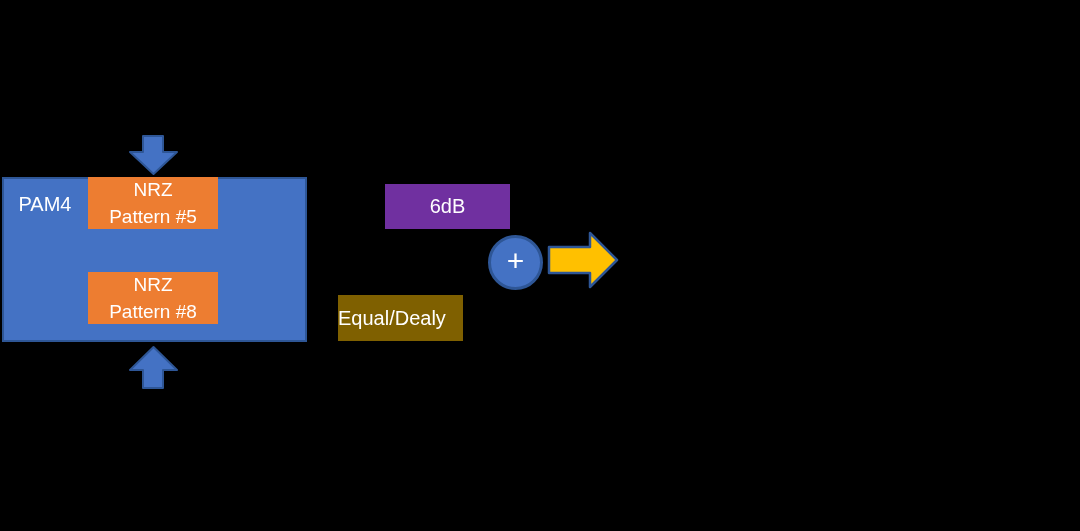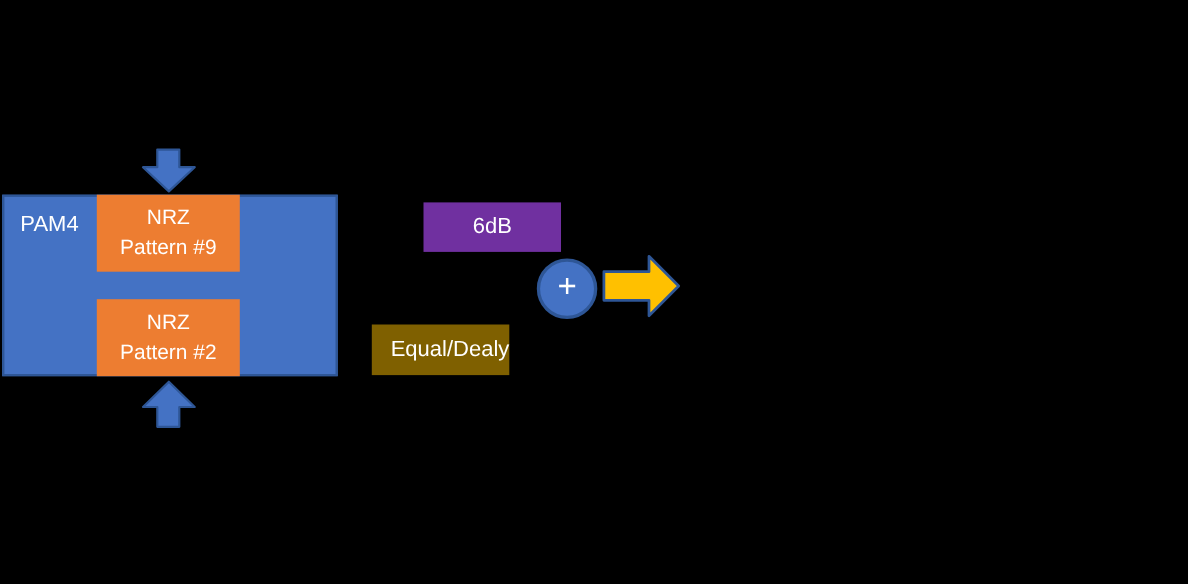--- a/index.html
+++ b/index.html
@@ -22,40 +22,40 @@
     border: 2px solid transparent;
     z-index: 1;
   }
   #pam4-label {
     left: 2px; top: 190px; width: 86px;
     text-align: center;
     font-size: 20px; line-height: 28px;
     z-index: 3;
   }
   .nrz-box {
-    left: 88px; width: 130px; height: 70px;
+    left: 88px; width: 130px; height: 52px;
     display: flex; flex-direction: column;
     align-items: center; justify-content: center;
     font-size: 19px; line-height: 27px;
     text-align: center;
     z-index: 2;
   }
   #nrz1-box { top: 177px; }
   #nrz2-box { top: 272px; }
 
   #gain-box {
     left: 338px; top: 184px; width: 125px; height: 45px;
     display: flex; align-items: center; justify-content: center;
     font-size: 20px;
     z-index: 2;
     margin-left: 47px;
   }
   #equalizer-box {
     left: 338px; top: 295px; width: 125px; height: 46px;
-    display: flex; align-items: center; justify-content: flex-end;
+    display: flex; align-items: center; justify-content: flex-start;
     font-size: 20px;
     z-index: 2;
   }
   #summer-node {
     left: 488px; top: 235px; width: 55px; height: 55px;
     border-radius: 50%;
     border: 3px solid transparent;
     display: flex; align-items: center; justify-content: center;
     font-size: 30px; font-weight: 300; line-height: 1;
     padding-bottom: 3px;
@@ -72,26 +72,26 @@
 <div id="canvas" style="background: rgb(0, 0, 0);">
 
   <div class="abs" id="pam4-block" style="background: rgb(68, 114, 196); border-color: rgb(46, 86, 150);"></div>
 
   <div class="abs" id="pam4-label">
     <div>PAM4</div>
   </div>
 
   <div class="abs nrz-box" id="nrz1-box" style="background: rgb(237, 125, 49);">
     <div>NRZ</div>
-    <div>Pattern #9</div>
+    <div>Pattern #5</div>
   </div>
 
   <div class="abs nrz-box" id="nrz2-box" style="background: rgb(237, 125, 49);">
     <div>NRZ</div>
-    <div>Pattern #2</div>
+    <div>Pattern #8</div>
   </div>
 
   <div class="abs" id="gain-box" style="background: rgb(112, 48, 160);">
     <span>6dB</span>
   </div>
 
   <div class="abs" id="equalizer-box" style="background: rgb(127, 96, 0);">
     <span>Equal/Dealy</span>
   </div>
 

